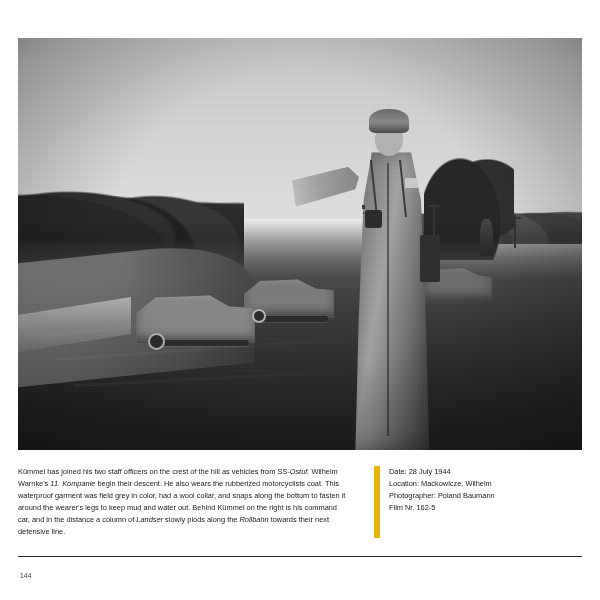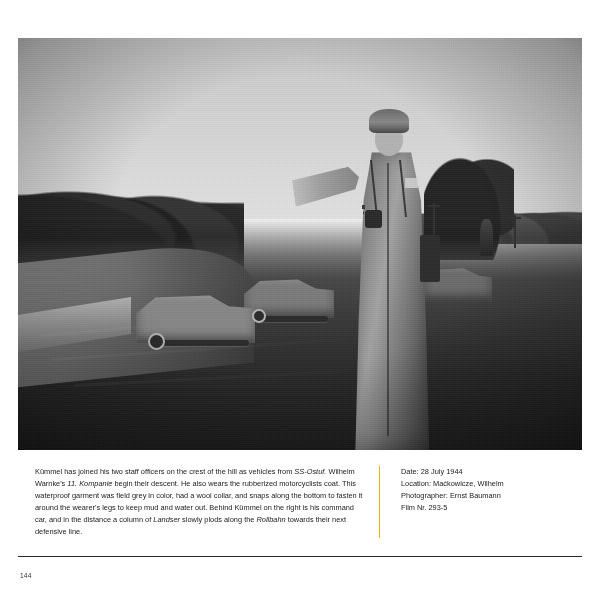--- a/index.html
+++ b/index.html
@@ -319,34 +319,33 @@
     pointer-events: none;
   }
 
   
   .caption-area {
     position: absolute;
     left: 18px;
     top: 466px;
     width: 564px;
     display: flex;
-    gap: 14px;
-    margin-left: 17px;
+    gap: 26px;
   }
   .caption-main {
     width: 330px;
     font-size: 7.4px;
     line-height: 1.62;
     color: #1a1a1a;
     text-align: left;
   }
   .caption-main .ital { font-style: italic; }
   .caption-meta {
-    border-left: 1px solid #eab308;
-    padding-left: 21px;
+    border-left: 6px solid #eab308;
+    padding-left: 9px;
     font-size: 7.4px;
     line-height: 1.62;
     color: #1a1a1a;
   }
   .caption-meta div { white-space: nowrap; }
 
   
   .footer-rule {
     position: absolute;
     left: 18px;
@@ -412,21 +411,21 @@
       <div class="vignette"></div>
       <div class="grain"></div>
     </div>
   </div>
 
   <div class="caption-area">
     <div class="caption-main" id="caption-main"><span>Kümmel has joined his two staff officers on the crest of the hill as vehicles from </span><span class="ital">SS-Ostuf.</span><span> Wilhelm Warnke's </span><span class="ital">11. Kompanie</span><span> begin their descent. He also wears the rubberized motorcyclists coat. This waterproof garment was field grey in color, had a wool collar, and snaps along the bottom to fasten it around the wearer's legs to keep mud and water out. Behind Kümmel on the right is his command car, and in the distance a column of </span><span class="ital">Landser</span><span> slowly plods along the </span><span class="ital">Rollbahn</span><span> towards their next defensive line.</span></div>
     <div class="caption-meta">
       <div>Date: 28 July 1944</div>
       <div>Location: Maćkowicze, Wilhelm</div>
-      <div>Photographer: Ernst Baumann</div>
-      <div>Film Nr. 293-5</div>
+      <div>Photographer: Poland Baumann</div>
+      <div>Film Nr. 162-5</div>
     </div>
   </div>
 
   <div class="footer-rule"></div>
   <div class="folio">144</div>
 
 </div>
 
 </body></html>

